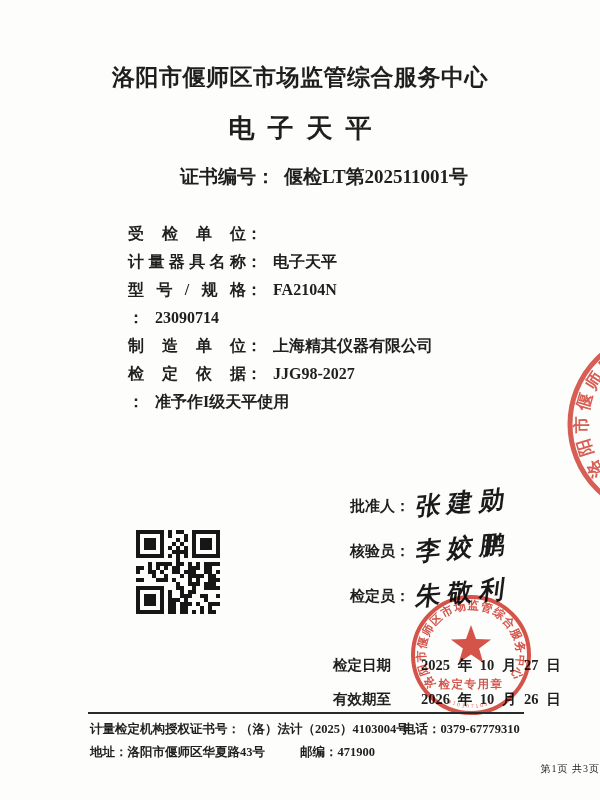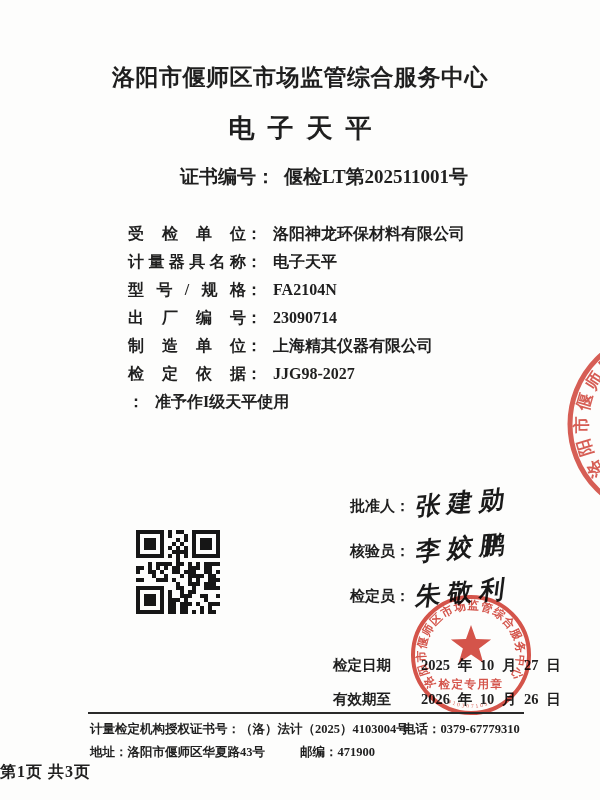--- a/index.html
+++ b/index.html
@@ -36,22 +36,22 @@
   .date-value{margin-left:18px;word-spacing:4px;white-space:nowrap;}
 
   .divider{position:absolute;top:712px;left:88px;width:436px;height:2px;background:#2a2a2a;}
 
   .f-item{position:absolute;font-size:12.5px;font-weight:700;white-space:nowrap;}
   .f-license{top:721px;left:90px;}
   .f-phone{top:721px;left:403px;}
   .f-address{top:744px;left:90px;}
   .f-postal{top:744px;left:300px;}
   .f-fax{top:744px;left:403px;}
-  .f-page{position:absolute;top:762px;left:0;width:100%;text-align:left;
-    font-size:16px;font-weight:700;letter-spacing:1px;}
+  .f-page{position:absolute;top:762px;left:0;width:100%;text-align:right;
+    font-size:10px;font-weight:400;letter-spacing:1px;}
 
   .stamp-main{position:absolute;left:405px;top:589px;width:132px;height:132px;
     opacity:0.85;mix-blend-mode:multiply;}
   .stamp-partial{position:absolute;left:540px;top:310px;width:120px;height:230px;
     opacity:0.8;mix-blend-mode:multiply;}
 </style>
 </head>
 <body>
 
 <div class="page">
@@ -60,34 +60,32 @@
   <div class="doc-title">电子天平</div>
 
   <div class="cert-no-line">
     <span>证书编号：</span><span class="num">偃检LT第202511001号</span>
   </div>
 
   <div class="fields">
     <div class="field-row">
       <span class="field-label">受检单位</span>
         <span class="field-colon">：</span>
-        <span class="field-value">洛阳神龙环保材料有限公司</span>
     </div>
     <div class="field-row">
       <span class="field-label">计量器具名称</span>
         <span class="field-colon">：</span>
         <span class="field-value">电子天平</span>
     </div>
     <div class="field-row">
       <span class="field-label">型号/规格</span>
         <span class="field-colon">：</span>
         <span class="field-value">FA2104N</span>
     </div>
     <div class="field-row">
-      <span class="field-label">出厂编号</span>
         <span class="field-colon">：</span>
         <span class="field-value">23090714</span>
     </div>
     <div class="field-row">
       <span class="field-label">制造单位</span>
         <span class="field-colon">：</span>
         <span class="field-value">上海精其仪器有限公司</span>
     </div>
     <div class="field-row">
       <span class="field-label">检定依据</span>

